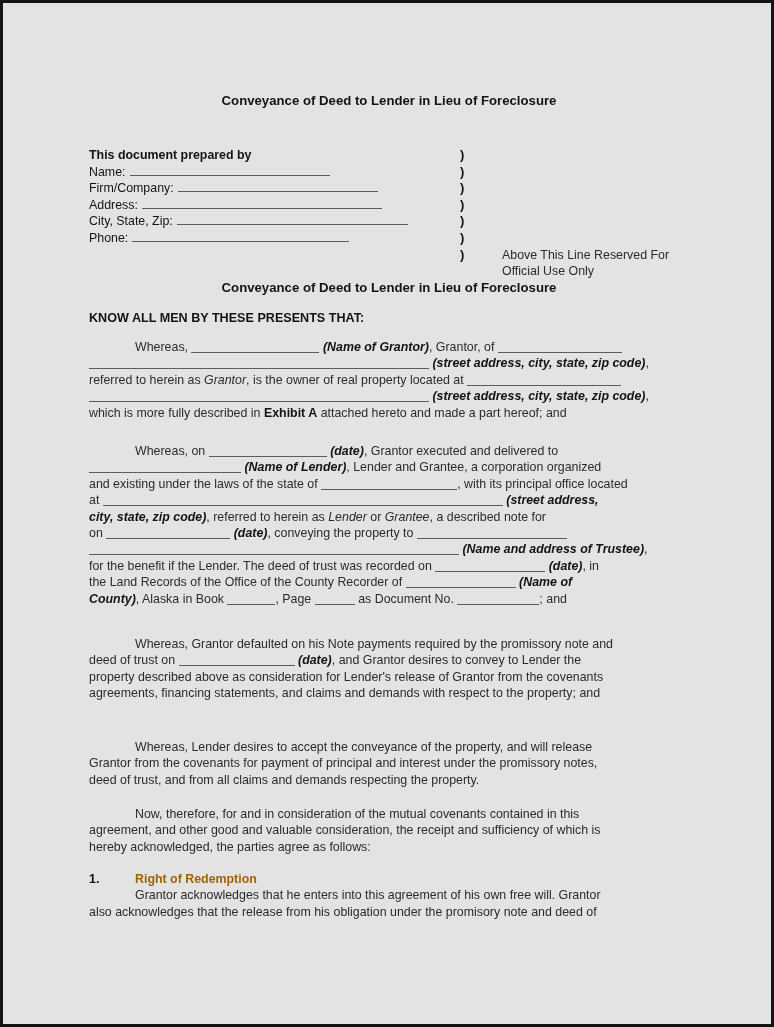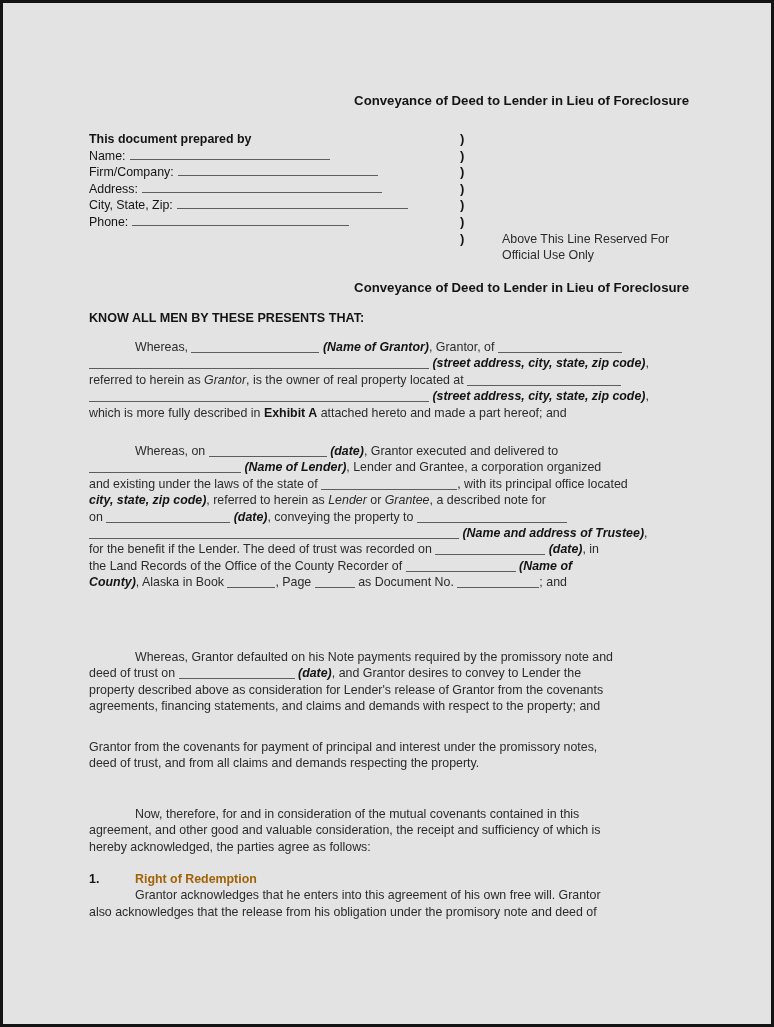--- a/index.html
+++ b/index.html
@@ -25,34 +25,34 @@
     line-height: 16.4px;
   }
   #sheet {
     position: absolute;
     left: 86px;
     top: 0;
     width: 600px;
   }
 
   .doc-title {
-    text-align: right;
+    text-align: center;
     font-weight: bold;
     font-size: 13.2px;
     color: #141414;
     margin: 0;
   }
   #title-top { position: absolute; left: 0; top: 90px; width: 600px; }
   #title-second { position: absolute; left: 0; top: 277px; width: 600px; }
 
   
   #prepared-block {
     position: absolute;
     left: 0;
-    top: 128px;
+    top: 144px;
     width: 600px;
   }
   .prep-row {
     display: flex;
     align-items: baseline;
     height: 16.6px;
     white-space: nowrap;
   }
   .prep-label {
     color: #141414;
@@ -102,21 +102,21 @@
   .i  { font-style: italic; }
   .fill {
     display: inline-block;
     border-bottom: 1.3px solid #5d5d5d;
     height: 11px;
     vertical-align: -2px;
   }
 
   #p-whereas1 { top: 336px; }
   #p-whereas2 { top: 440px; }
-  #p-whereas3 { top: 646px; }
+  #p-whereas3 { top: 633px; }
   #p-whereas4 { top: 736px; }
   #p-nowtherefore { top: 803px; }
 
   #section-1 {
     position: absolute;
     left: 0;
     top: 868px;
     width: 600px;
   }
   .sec-head { display: flex; height: 16.4px; }
@@ -216,20 +216,25 @@
       </span>
       <span class="ln">
         <span class="fill" style="width:152px"></span>
         <span class="bi">(Name of Lender)</span><span>, Lender and Grantee, a corporation organized</span>
       </span>
       <span class="ln">
         <span>and existing under the laws of the state of</span>
         <span class="fill" style="width:136px"></span><span>, with its principal office located</span>
       </span>
       <span class="ln">
+        <span>at</span>
+        <span class="fill" style="width:400px"></span>
+        <span class="bi">(street address,</span>
+      </span>
+      <span class="ln">
         <span class="bi">city, state, zip code)</span><span>, referred to herein as</span>
         <span class="i">Lender</span>
         <span>or</span>
         <span class="i">Grantee</span><span>, a described note for</span>
       </span>
       <span class="ln">
         <span>on</span>
         <span class="fill" style="width:124px"></span>
         <span class="bi">(date)</span><span>, conveying the property to</span>
         <span class="fill" style="width:150px"></span>
@@ -264,20 +269,23 @@
       <span class="ln">
         <span>deed of trust on</span>
         <span class="fill" style="width:116px"></span>
         <span class="bi">(date)</span><span>, and Grantor desires to convey to Lender the</span>
       </span>
       <span class="ln">property described above as consideration for Lender's release of Grantor from the covenants</span>
       <span class="ln">agreements, financing statements, and claims and demands with respect to the property; and</span>
     </div>
 
     <div class="para" id="p-whereas4">
+      <span class="ln">
+        <span class="indent"></span><span>Whereas, Lender desires to accept the conveyance of the property, and will release</span>
+      </span>
       <span class="ln">Grantor from the covenants for payment of principal and interest under the promissory notes,</span>
       <span class="ln">deed of trust, and from all claims and demands respecting the property.</span>
     </div>
 
     <div class="para" id="p-nowtherefore">
       <span class="ln">
         <span class="indent"></span><span>Now, therefore, for and in consideration of the mutual covenants contained in this</span>
       </span>
       <span class="ln">agreement, and other good and valuable consideration, the receipt and sufficiency of which is</span>
       <span class="ln">hereby acknowledged, the parties agree as follows:</span>

